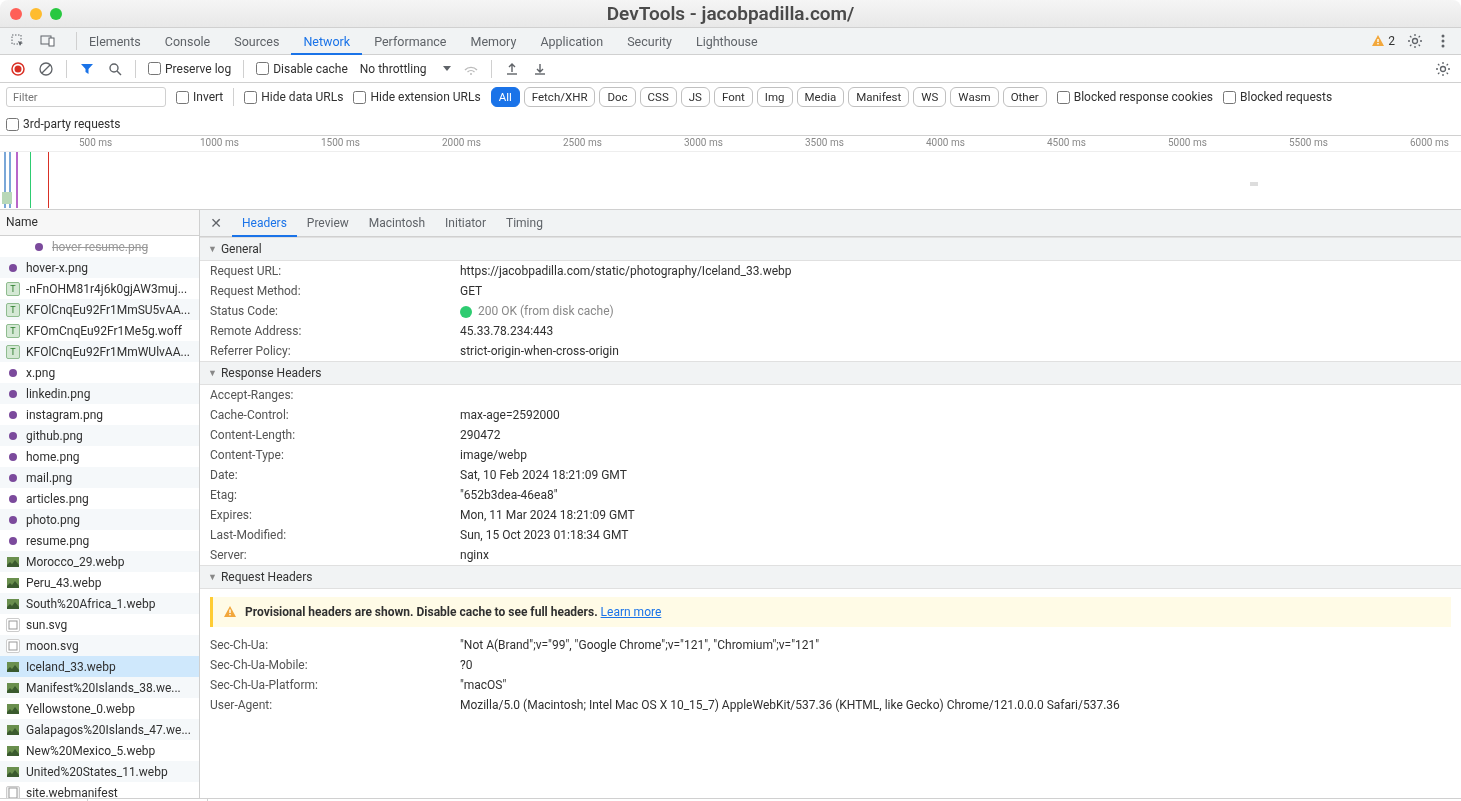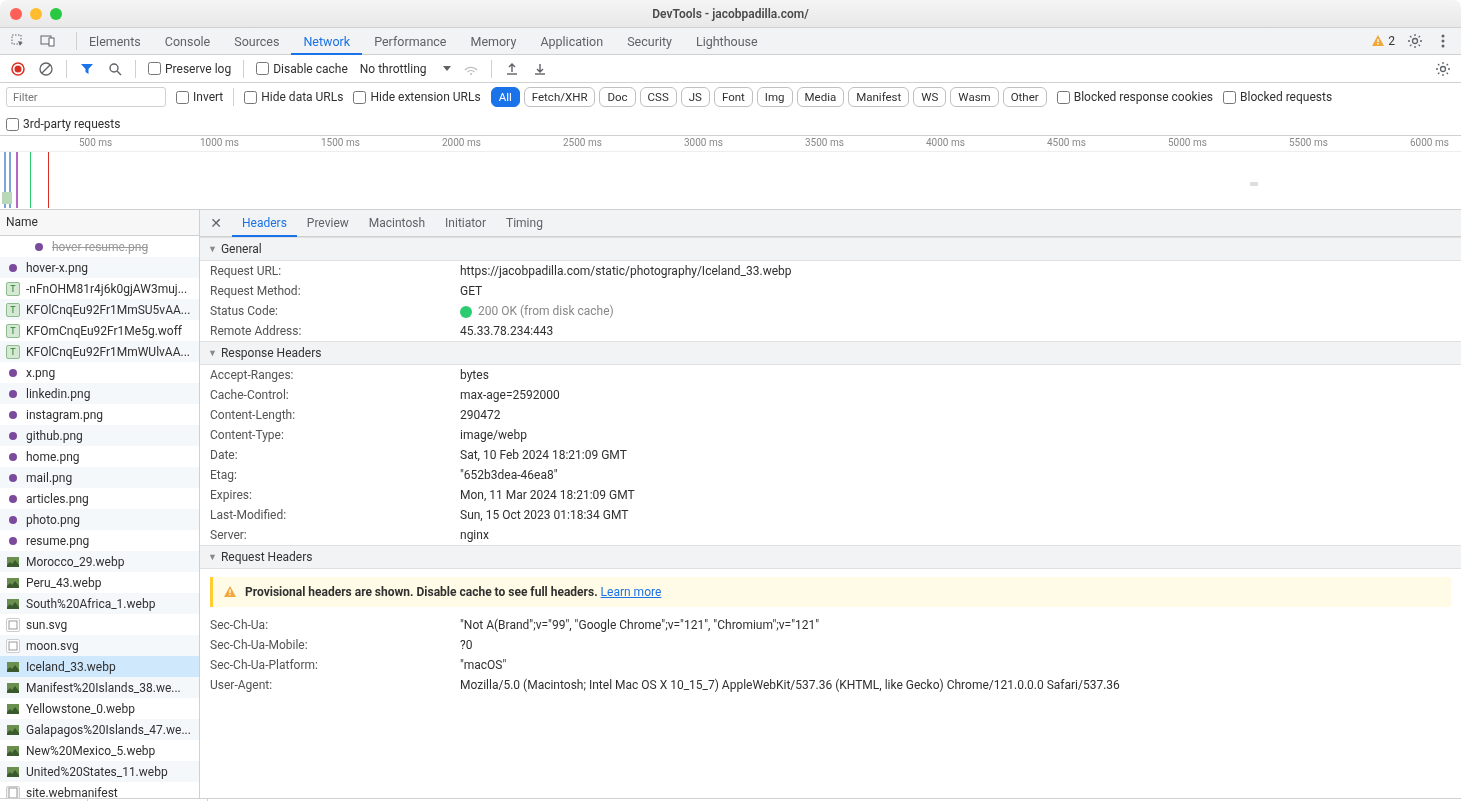--- a/index.html
+++ b/index.html
@@ -1,21 +1,21 @@
 <!DOCTYPE html>
 <html><head>
 <meta charset="utf-8">
 <style>
 * { margin:0; padding:0; box-sizing:border-box; font-family:-apple-system,BlinkMacSystemFont,"Segoe UI",Roboto,sans-serif; }
 body { width:1461px; height:801px; background:#fff; overflow:hidden; font-size:12px; color:#303030; }
 .titlebar { height:28px; background:linear-gradient(#f5f5f5,#e8e8e8); border-bottom:1px solid #d0d0d0; display:flex; align-items:center; padding:0 10px; border-radius:8px 8px 0 0; position:relative; }
 .traffic { display:flex; gap:8px; }
 .tl { width:12px; height:12px; border-radius:50%; }
 .tl.r { background:#ff5f57; } .tl.y { background:#febc2e; } .tl.g { background:#28c840; }
-.titletext { position:absolute; left:50%; transform:translateX(-50%); font-weight:600; font-size:12px; color:#4a4a4a; }
+.titletext { position:absolute; left:50%; transform:translateX(-50%); font-weight:600; font-size:19px; color:#4a4a4a; }
 .tabs { height:27px; background:#f1f3f4; border-bottom:1px solid #d0d0d0; display:flex; align-items:center; padding:0 10px; }
 .lefticons { display:flex; gap:14px; margin-right:20px; }
 .icon { width:16px; height:16px; display:inline-flex; align-items:center; justify-content:center; cursor:pointer; }
 .tablist { display:flex; gap:0; }
 .tab { padding:0 12px; height:27px; line-height:27px; font-size:12.5px; color:#5f6368; cursor:pointer; }
 .tab.active { color:#1a73e8; border-bottom:2px solid #1a73e8; }
 .rightside { margin-left:auto; display:flex; align-items:center; gap:12px; }
 .warn { display:flex; align-items:center; gap:3px; color:#333; font-size:12px; }
 .toolbar { height:28px; border-bottom:1px solid #d0d0d0; display:flex; align-items:center; padding:0 10px; gap:12px; background:#fff; }
 .divider { width:1px; height:18px; background:#d0d0d0; }
@@ -502,24 +502,27 @@
           <div class="v">GET</div>
         </div>
         <div class="kvrow">
           <div class="k">Status Code:</div>
           <div class="v"><span class="statusdot"></span><span class="grey">200 OK (from disk cache)</span></div>
         </div>
         <div class="kvrow">
           <div class="k">Remote Address:</div>
           <div class="v">45.33.78.234:443</div>
         </div>
+        <div class="kvrow">
+          <div class="k">Referrer Policy:</div>
+          <div class="v">strict-origin-when-cross-origin</div>
+        </div>
         <div class="section-hdr"><span class="tri">▼</span> Response Headers</div>
         <div class="kvrow">
           <div class="k">Accept-Ranges:</div>
-          <div class="v">bytes</div>
         </div>
         <div class="kvrow">
           <div class="k">Cache-Control:</div>
           <div class="v">max-age=2592000</div>
         </div>
         <div class="kvrow">
           <div class="k">Content-Length:</div>
           <div class="v">290472</div>
         </div>
         <div class="kvrow">

